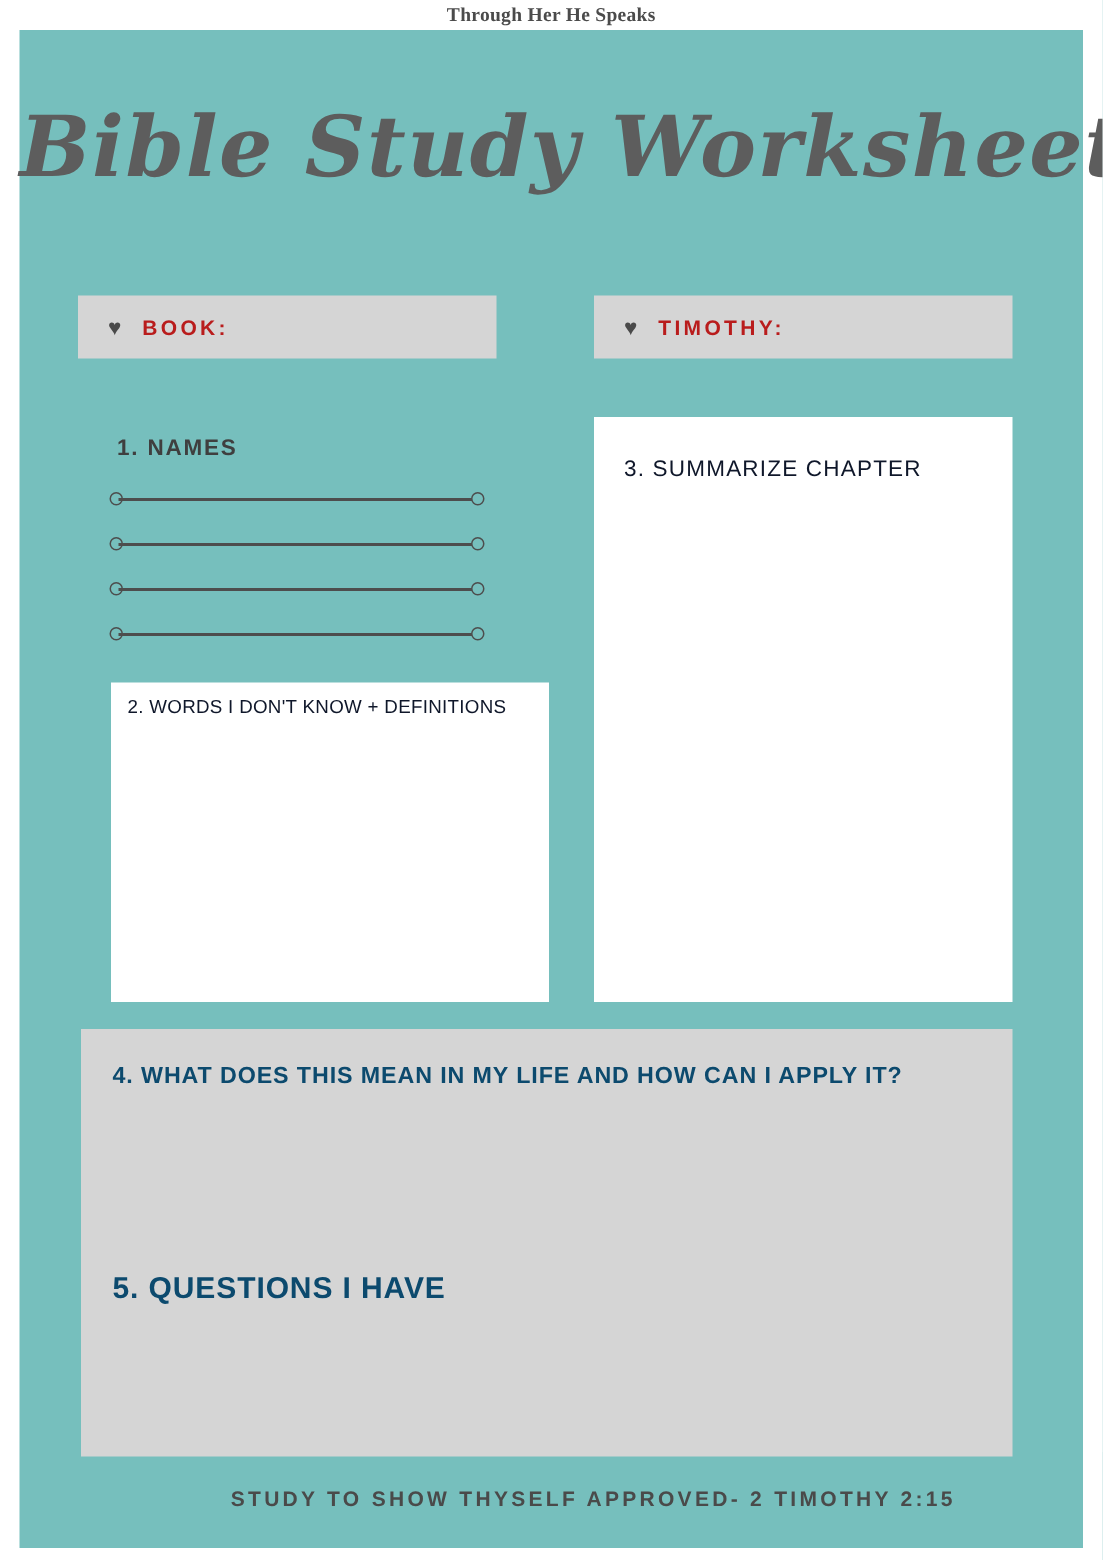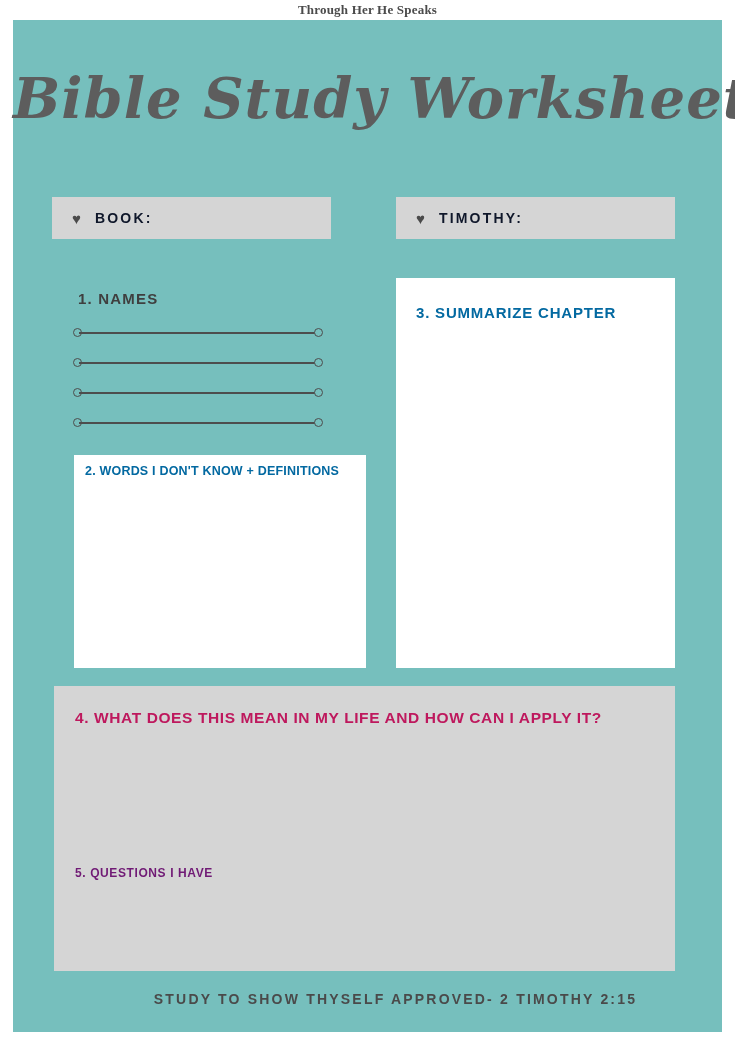--- a/index.html
+++ b/index.html
@@ -69,21 +69,21 @@
   }
   .field-bar .heart {
     color: #4a4a4a;
     font-size: 15px;
     line-height: 1;
     margin-right: 14px;
   }
   .field-bar .field-label {
     font-size: 14px;
     font-weight: 700;
-    color: #0f172a;
+    color: #b91c1c;
     letter-spacing: 2.2px;
   }
 
   #book-field { left: 39px; top: 177px; width: 279px; height: 42px; }
   #chapter-field { left: 383px; top: 177px; width: 279px; height: 42px; }
 
   .section-heading {
     position: absolute;
     font-size: 15px;
     font-weight: 700;
@@ -124,22 +124,22 @@
   .name-line .dot.left { left: 0px; }
   .name-line .dot.right { right: 0px; }
 
   .white-box {
     position: absolute;
     background: #ffffff;
     box-sizing: border-box;
   }
   .white-box .box-heading {
     position: absolute;
-    font-weight: 700;
-    color: #0369a1;
+    font-weight: 400;
+    color: #0f172a;
   }
 
   #words-box { left: 41px; top: 435px; width: 292px; height: 213px; margin-left: 20px; }
   #words-box .box-heading {
     left: 11px; top: 9px;
     font-size: 12.5px;
     letter-spacing: 0.2px;
   }
 
   #summary-box { left: 383px; top: 258px; width: 279px; height: 390px; }
@@ -157,31 +157,31 @@
     height: 285px;
     background: #d5d5d5;
   }
   #apply-box .q4 {
     position: absolute;
     left: 21px;
     top: 18px;
     width: 540px;
     font-size: 15.5px;
     font-weight: 700;
-    color: #be185d;
+    color: #0c4a6e;
     letter-spacing: 0.6px;
     line-height: 28px;
   }
   #apply-box .q5 {
     position: absolute;
     left: 21px;
-    top: 180px;
-    font-size: 12px;
-    font-weight: 700;
-    color: #701a75;
+    top: 162px;
+    font-size: 20px;
+    font-weight: 700;
+    color: #0c4a6e;
     letter-spacing: 0.6px;
   }
 
   .footer-verse {
     position: absolute;
     left: 0;
     top: 971px;
     width: 709px;
     text-align: center;
     font-size: 14px;

